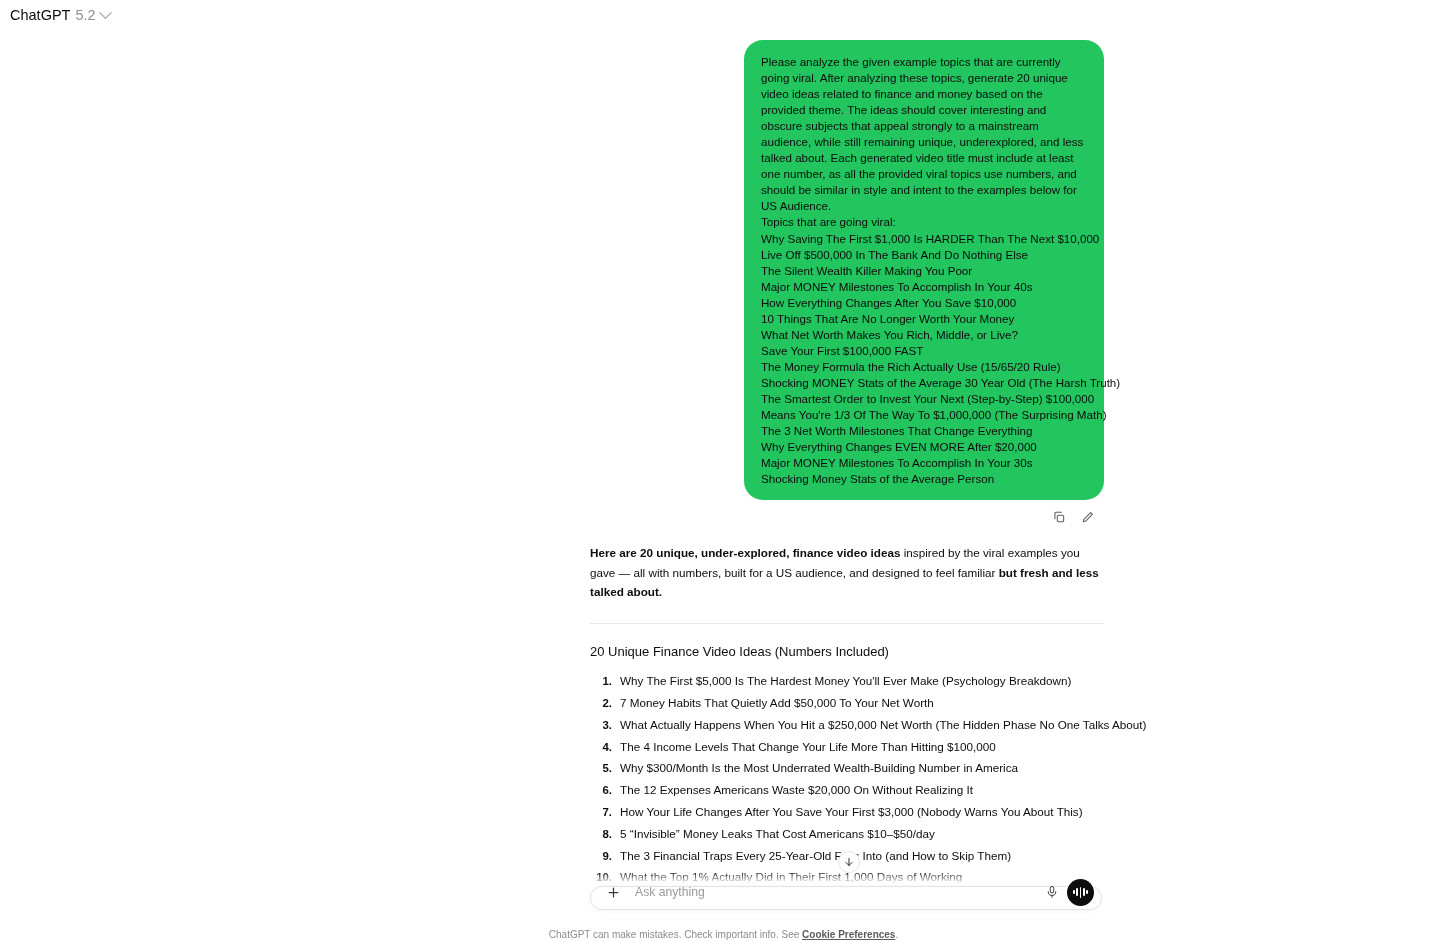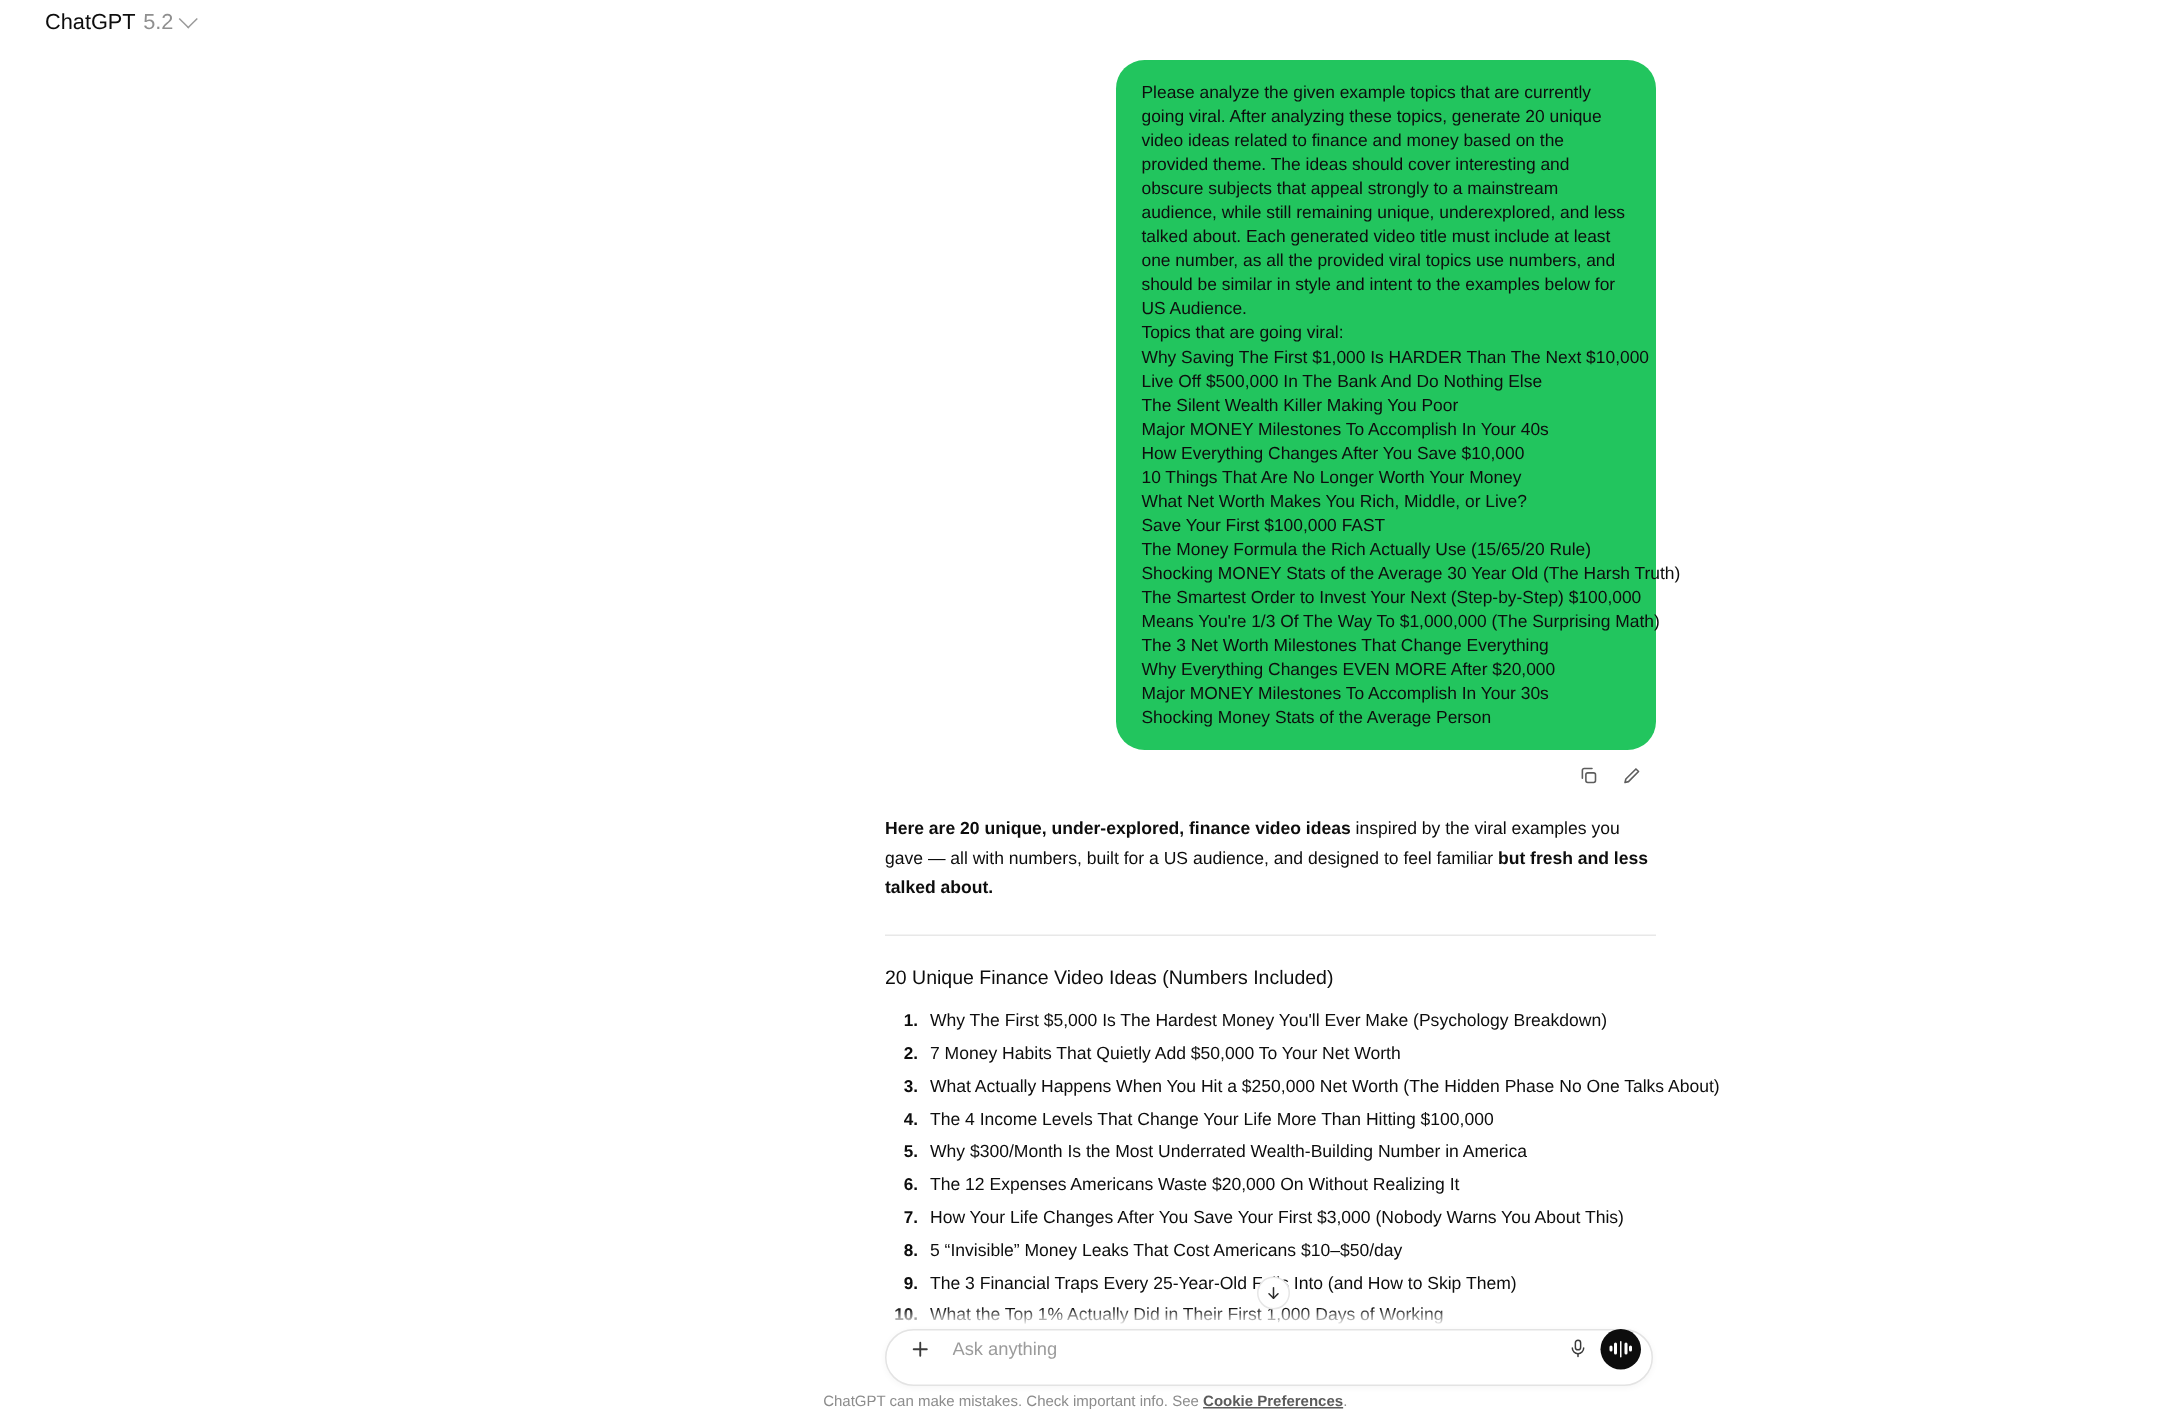--- a/index.html
+++ b/index.html
@@ -12,21 +12,21 @@
     overflow: hidden;
   }
 
   
   .topbar {
     position: absolute; top: 0; left: 0; width: 100%; height: 30px;
     display: flex; align-items: center; padding-left: 10px;
   }
   .brand {
     display: flex; align-items: center; gap: 5px;
-    font-size: 14.5px; line-height: 1; margin-left: 20px;
+    font-size: 14.5px; line-height: 1;
   }
   .brand-name { color: #0d0d0d; }
   .brand-version { color: #8f8f8f; }
   .chev {
     display: inline-block; width: 9px; height: 9px;
     border-right: 1.3px solid #9a9a9a;
     border-bottom: 1.3px solid #9a9a9a;
     transform: rotate(45deg) translate(-2px, -2px);
   }
 
@@ -109,21 +109,21 @@
     background: linear-gradient(to bottom, rgba(255,255,255,0), #ffffff 72%);
     z-index: 6;
   }
 
   
   .composer-wrap {
     position: absolute; left: 590px; top: 886px;
     width: 512px; z-index: 7;
   }
   .composer {
-    height: 38px; border-radius: 22px;
+    height: 24px; border-radius: 22px;
     border: 1px solid #e3e3e3; background: #ffffff;
     display: flex; align-items: center;
     padding: 0 7px 12px 12px;
     box-shadow: 0 1px 5px rgba(0,0,0,0.045);
   }
   .plus-btn {
     width: 20px; height: 20px; flex: 0 0 20px;
     display: flex; align-items: center; justify-content: center;
     color: #3b3b3b;
   }

